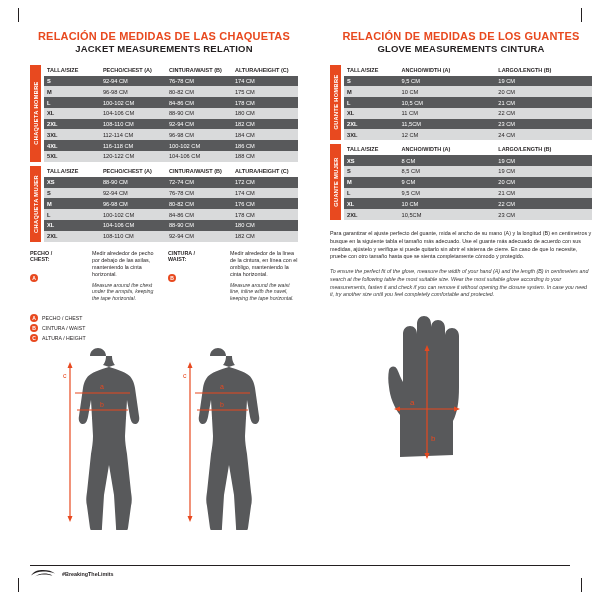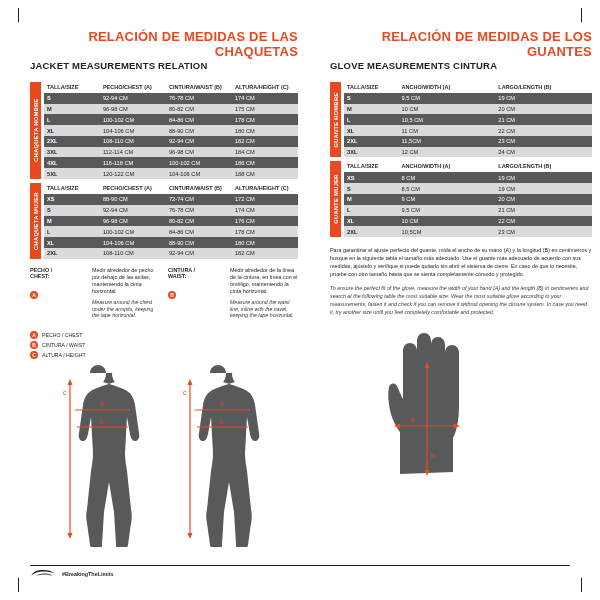--- a/index.html
+++ b/index.html
@@ -25,31 +25,32 @@
   .col{
     position:absolute;
     top:30px;
   }
   .col-left{left:30px;width:268px;}
   .col-right{left:330px;width:262px;}
 
   .title-es{
     color:#e8491f;
     font-weight:bold;
-    font-size:13px;
+    font-size:11px;
     letter-spacing:.2px;
-    text-align:right;
+    text-align:center;
     margin:0 0 1px 0;
     line-height:1.15;
   }
   .title-en{
     color:#231f20;
     font-weight:bold;
     font-size:9.5px;
     letter-spacing:.2px;
+    text-align:center;
     margin:0 0 10px 0;
     line-height:1.15;
   }
 
   
   .tblwrap{position:relative;padding-left:14px;margin-bottom:4px;}
   .sidebar{
     position:absolute;left:0;top:0;bottom:0;width:11px;
     background:#e8491f;
     color:#ffffff;

